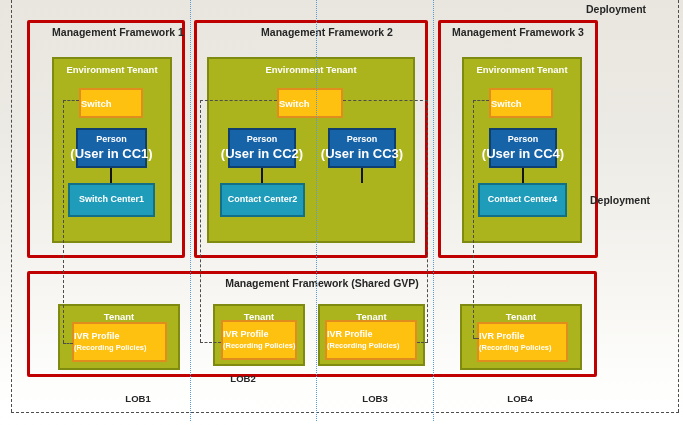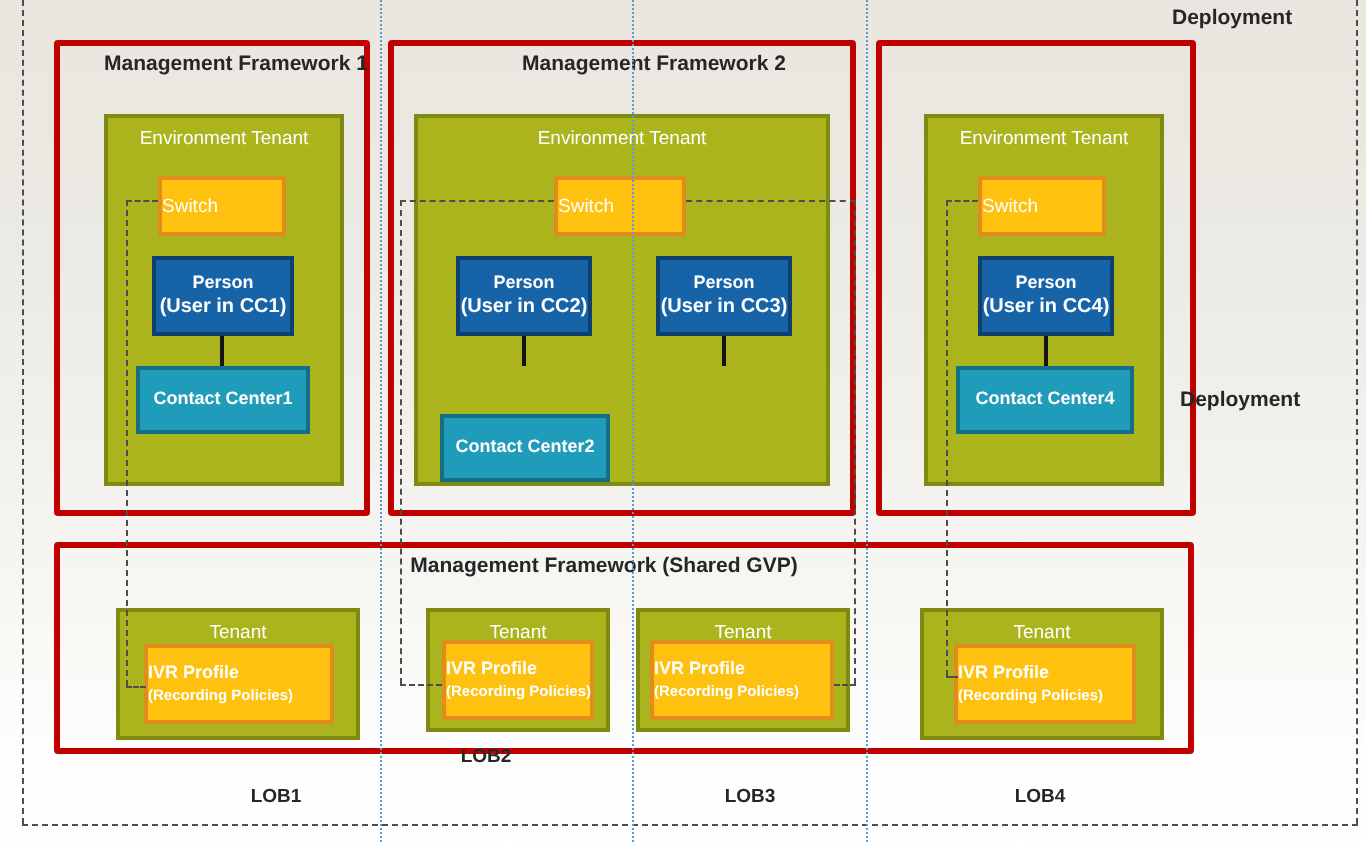--- a/index.html
+++ b/index.html
@@ -15,24 +15,24 @@
   .vdot-blue{width:0;border-left:1px dotted #5b9bd5;z-index:25;}
   
   .red-frame{border:3px solid #c00000;border-radius:2px;background:transparent;z-index:8;}
   .green-box{background:#abb41c;border:2px solid #7e8a10;z-index:10;}
   .orange-box{background:#fec110;border:2px solid #e08d1d;z-index:12;display:flex;flex-direction:column;align-items:flex-start;justify-content:center;}
   .blue-box{background:#1763a8;border:2px solid #0e3f70;z-index:12;display:flex;flex-direction:column;align-items:center;justify-content:center;}
   .teal-box{background:#1f9cb9;border:2px solid #136f85;z-index:12;display:flex;align-items:center;justify-content:center;}
   .conn-solid{width:0;border-left:2px solid #141414;z-index:11;}
   
   .frame-title{z-index:15;font-size:10.5px;font-weight:bold;color:#262626;text-align:center;white-space:nowrap;}
-  .white-label{font-size:9.5px;font-weight:normal;color:#fff;text-align:center;white-space:nowrap;}
+  .white-label{font-size:9.5px;font-weight:bold;color:#fff;text-align:center;white-space:nowrap;}
   .green-head{position:absolute;top:5px;left:0;right:0;}
   .box-line1{font-size:9px;font-weight:bold;color:#fff;line-height:1.3;white-space:nowrap;}
-  .box-line2{font-size:10px;font-weight:bold;color:#fff;line-height:1.25;white-space:nowrap;}
+  .box-line2{font-size:13px;font-weight:bold;color:#fff;line-height:1.25;white-space:nowrap;}
   .side-label{z-index:30;font-size:10.5px;font-weight:bold;color:#262626;white-space:nowrap;}
   .lob-label{z-index:30;font-size:9.5px;font-weight:bold;color:#262626;text-align:center;}
 </style>
 </head>
 <body>
 
 <div id="canvas">
 
   <div class="abs vdash-grey" style="left:11px;top:0;height:412px;"></div>
   <div class="abs vdash-grey" style="left:678px;top:0;height:412px;"></div>
@@ -52,63 +52,64 @@
   </div>
   <div class="abs orange-box" style="left:79px;top:88px;width:64px;height:30px;">
     <span class="white-label">Switch</span>
   </div>
   <div class="abs blue-box" style="left:76px;top:128px;width:71px;height:40px;">
     <span class="box-line1">Person</span>
     <span class="box-line2">(User in CC1)</span>
   </div>
   <div class="abs conn-solid" style="left:110px;top:168px;height:15px;"></div>
   <div class="abs teal-box" style="left:68px;top:183px;width:87px;height:34px;">
-    <span class="box-line1">Contact Center1</span>
+    <span class="box-line1">Switch Center1</span>
   </div>
 
   <div class="abs red-frame" style="left:194px;top:20px;width:234px;height:238px;"></div>
   <div class="abs frame-title" style="left:194px;top:26px;width:234px;margin-left:16px;">Management Framework 2</div>
   <div class="abs green-box" style="left:207px;top:57px;width:208px;height:186px;">
     <div class="white-label green-head">Environment Tenant</div>
   </div>
   <div class="abs orange-box" style="left:277px;top:88px;width:66px;height:30px;">
     <span class="white-label">Switch</span>
   </div>
   <div class="abs blue-box" style="left:228px;top:128px;width:68px;height:40px;">
     <span class="box-line1">Person</span>
     <span class="box-line2">(User in CC2)</span>
   </div>
   <div class="abs blue-box" style="left:328px;top:128px;width:68px;height:40px;">
     <span class="box-line1">Person</span>
     <span class="box-line2">(User in CC3)</span>
   </div>
   <div class="abs conn-solid" style="left:261px;top:168px;height:15px;"></div>
   <div class="abs conn-solid" style="left:361px;top:168px;height:15px;"></div>
-  <div class="abs teal-box" style="left:220px;top:183px;width:85px;height:34px;margin-top:24px;">
+  <div class="abs teal-box" style="left:220px;top:183px;width:85px;height:34px;">
     <span class="box-line1">Contact Center2</span>
   </div>
 
   <div class="abs red-frame" style="left:438px;top:20px;width:160px;height:238px;"></div>
+  <div class="abs frame-title" style="left:438px;top:26px;width:160px;">Management Framework 3</div>
   <div class="abs green-box" style="left:462px;top:57px;width:120px;height:186px;">
     <div class="white-label green-head">Environment Tenant</div>
   </div>
   <div class="abs orange-box" style="left:489px;top:88px;width:64px;height:30px;">
     <span class="white-label">Switch</span>
   </div>
   <div class="abs blue-box" style="left:489px;top:128px;width:68px;height:40px;">
     <span class="box-line1">Person</span>
     <span class="box-line2">(User in CC4)</span>
   </div>
   <div class="abs conn-solid" style="left:522px;top:168px;height:15px;"></div>
   <div class="abs teal-box" style="left:478px;top:183px;width:89px;height:34px;">
     <span class="box-line1">Contact Center4</span>
   </div>
 
   <div class="abs red-frame" style="left:27px;top:271px;width:570px;height:106px;"></div>
-  <div class="abs frame-title" style="left:17px;top:277px;width:570px;">Management Framework (Shared GVP)</div>
+  <div class="abs frame-title" style="left:37px;top:277px;width:570px;">Management Framework (Shared GVP)</div>
 
   <div class="abs green-box" style="left:58px;top:304px;width:122px;height:66px;">
     <div class="white-label green-head">Tenant</div>
   </div>
   <div class="abs orange-box" style="left:72px;top:322px;width:95px;height:40px;">
     <span class="box-line1">IVR Profile</span>
     <span class="box-line2" style="font-size:7.5px;">(Recording Policies)</span>
   </div>
 
   <div class="abs green-box" style="left:213px;top:304px;width:92px;height:62px;">

